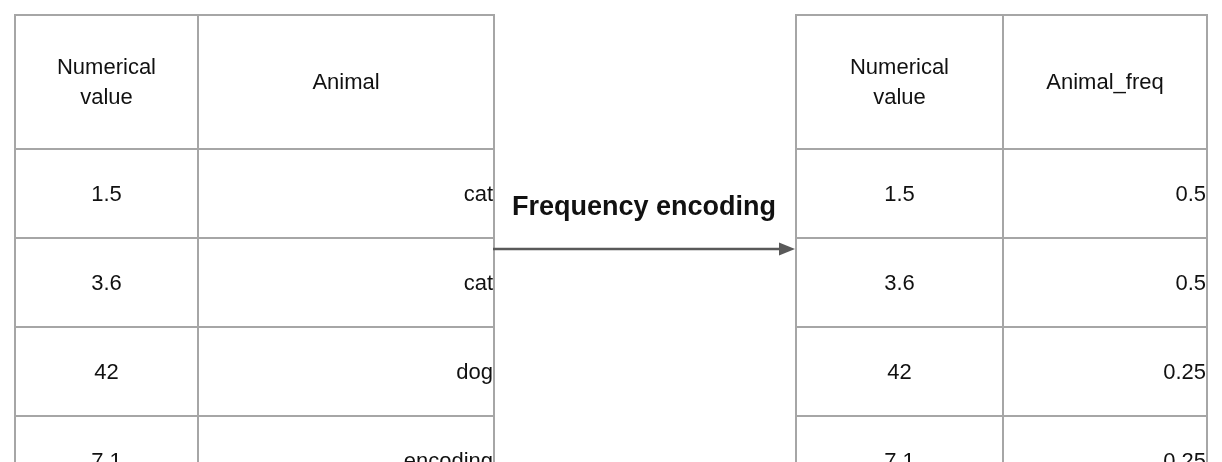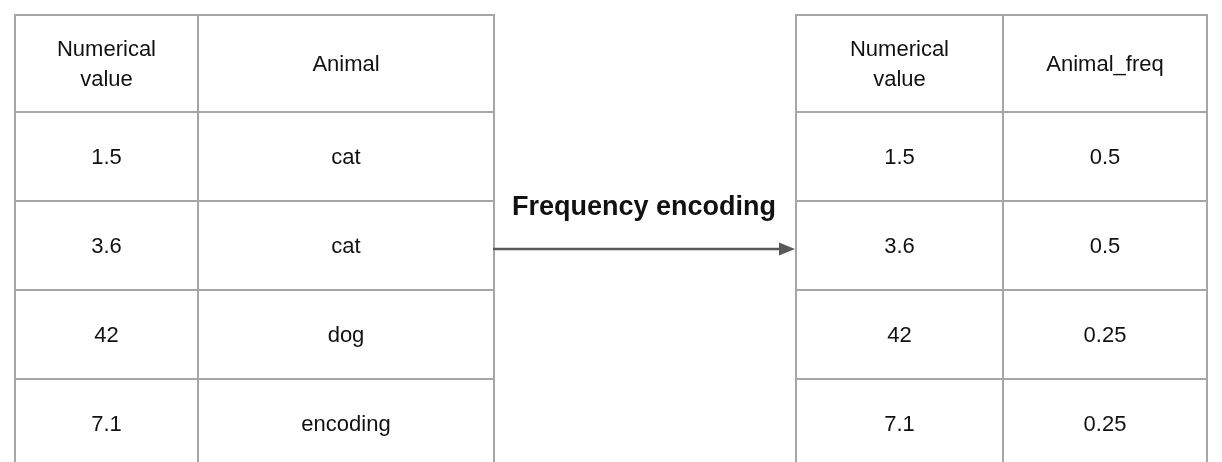--- a/index.html
+++ b/index.html
@@ -37,24 +37,24 @@
     line-height: 1.35;
   }
   table.tbl th {
     text-align: center;
     font-weight: 400;
   }
   .hdr-wrap {
     display: inline-block;
     max-width: 130px; 
   }
-  tr.hdr-row   { height: 97px; }
+  tr.hdr-row   { height: 134px; }
   tr.data-row  { height: 89px; }
   td.cell-center { text-align: center; }
-  td.cell-left   { text-align: center; padding-left: 19px; }
+  td.cell-left   { text-align: right; padding-left: 19px; }
 
   #left-table  { left: 14px;  width: 479px; }
   #right-table { left: 795px; width: 411px; }
 
   .flow-label {
     position: absolute;
     left: 493px;
     top: 191px;
     width: 302px;
     text-align: center;

